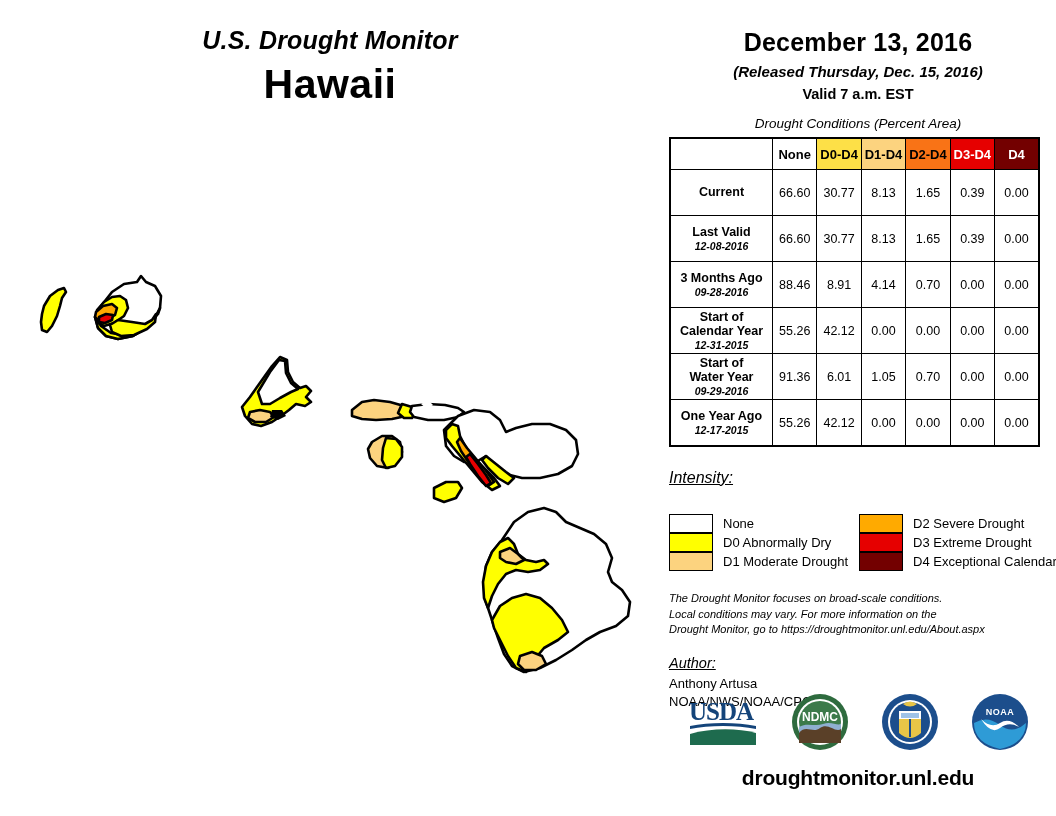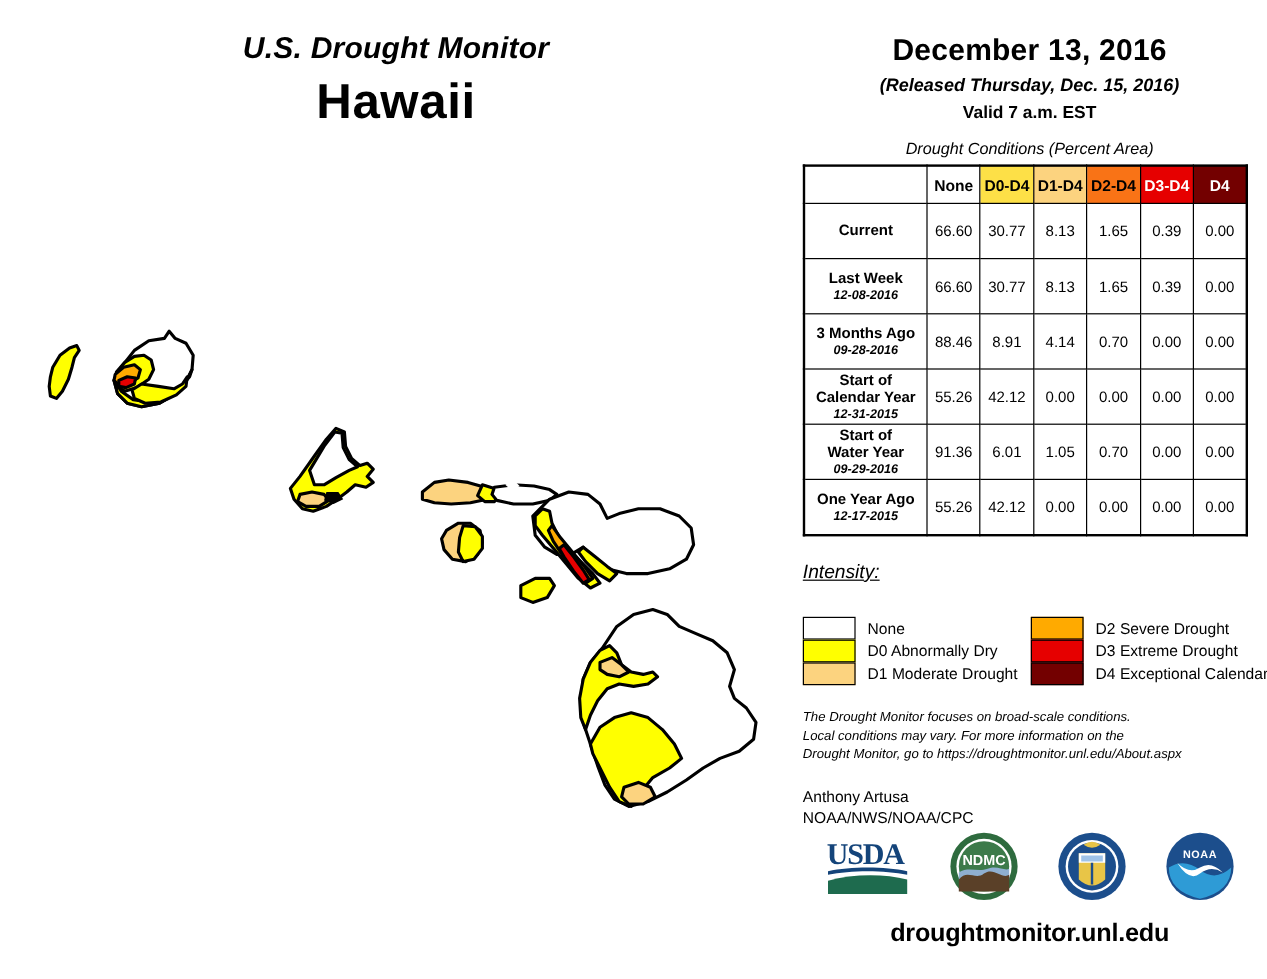--- a/index.html
+++ b/index.html
@@ -211,21 +211,21 @@
             </td>
             <td>66.60</td>
             <td>30.77</td>
             <td>8.13</td>
             <td>1.65</td>
             <td>0.39</td>
             <td>0.00</td>
           </tr>
           <tr>
             <td class="rowlabel">
-              <div>Last Week</div>
+              <div>Last Valid</div>
               <span class="sub">12-08-2016</span>
             </td>
             <td>66.60</td>
             <td>30.77</td>
             <td>8.13</td>
             <td>1.65</td>
             <td>0.39</td>
             <td>0.00</td>
           </tr>
           <tr>
@@ -315,20 +315,21 @@
       </div>
     </div>
 
     <div id="disclaimer">
       <div>The Drought Monitor focuses on broad-scale conditions.</div>
       <div>Local conditions may vary. For more information on the</div>
       <div>Drought Monitor, go to https://droughtmonitor.unl.edu/About.aspx</div>
     </div>
 
     <div id="author-block">
+      <div class="a-title">Author:</div>
       <div class="a-line">Anthony Artusa</div>
       <div class="a-line">NOAA/NWS/NOAA/CPC</div>
     </div>
 
     <div id="logo-row">
 
       <span>
         <svg width="72" height="52" viewBox="0 0 72 52">
           <text x="2" y="24" font-family="Liberation Serif, serif" font-size="25" font-weight="bold" fill="#14447A" letter-spacing="-1">USDA</text>
           <path d="M3,30 C22,26 50,26 69,30 L69,33 C50,29 22,29 3,33 Z" fill="#14447A"></path>

